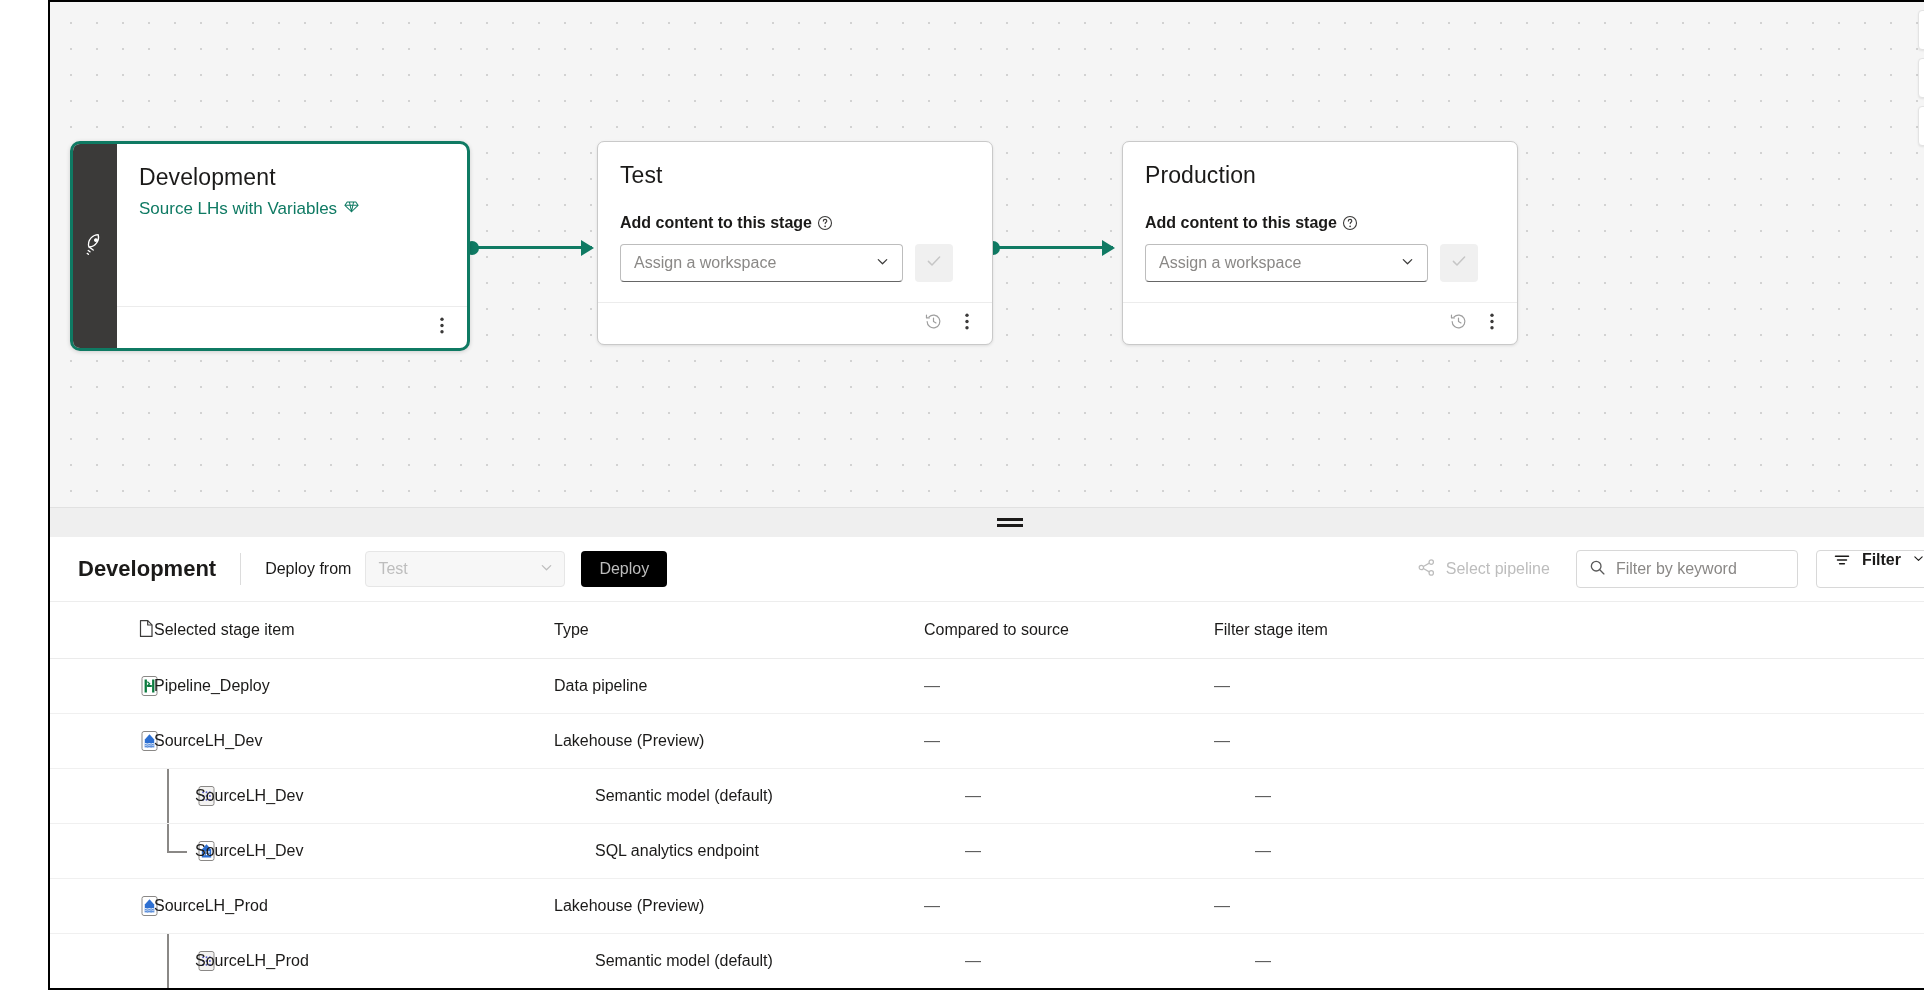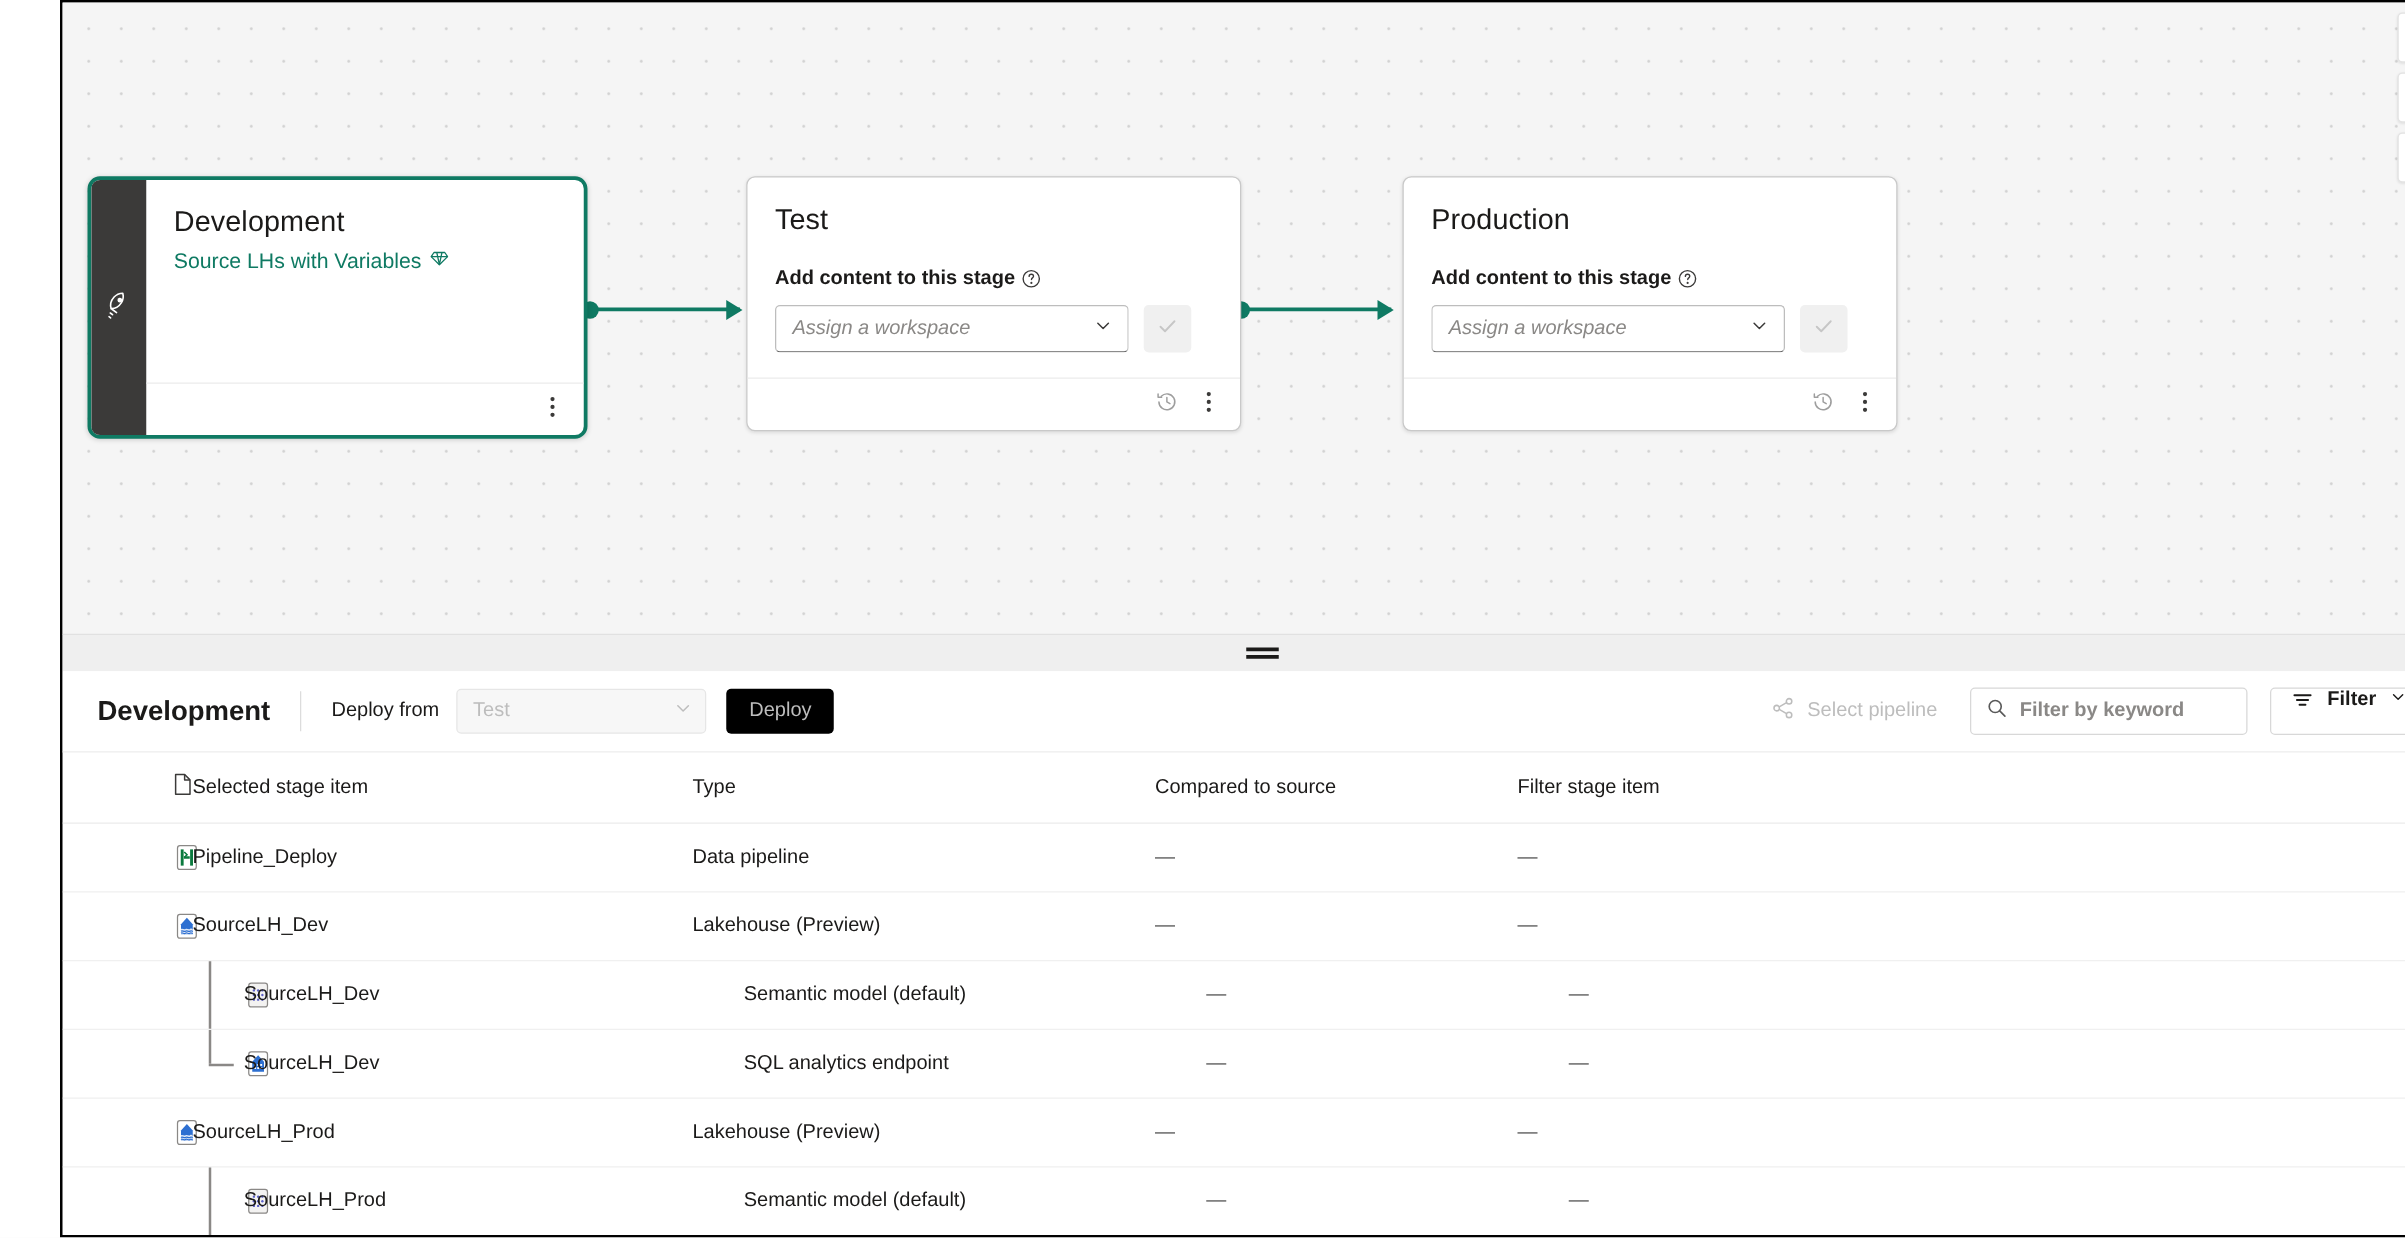--- a/index.html
+++ b/index.html
@@ -79,21 +79,21 @@
     font-size: 17px; color: #0f7a63;
     display: flex; align-items: center; gap: 7px;
     cursor: pointer;
   }
   .stage-sub {
     margin-top: 26px;
     font-size: 16px; font-weight: 700; color: #1b1a19;
     display: flex; align-items: center; gap: 5px;
   }
   .help-icon { display: inline-flex; }
-  .assign-row { margin-top: 12px; display: flex; align-items: center; gap: 12px; font-style: italic; }
+  .assign-row { margin-top: 12px; display: flex; align-items: center; gap: 12px; }
   .assign-select {
     width: 283px; height: 38px;
     border: 1px solid #bdbdbd; border-bottom-color: #666;
     border-radius: 4px; background: #fff;
     display: flex; align-items: center; justify-content: space-between;
     padding: 0 12px 0 13px;
     font-size: 16px; color: #8a8886;
     cursor: pointer;
   }
   .confirm-btn {
@@ -183,21 +183,20 @@
     margin-right: 26px; cursor: not-allowed;
   }
   .tb-search {
     width: 222px; height: 38px;
     border: 1px solid #d8d8d8; border-radius: 4px;
     background: #fff;
     display: flex; align-items: center; gap: 10px;
     padding: 0 12px;
     font-size: 16px; color: #8a8886;
     cursor: text;
-    font-weight: bold;
   }
   .tb-filter {
     margin-left: 18px;
     height: 38px; padding: 0 16px;
     border: 1px solid #d8d8d8; border-radius: 4px;
     background: #fff;
     display: flex; align-items: flex-start; gap: 11px;
     font-size: 16px; font-weight: 700; color: #1b1a19;
     cursor: pointer;
   }

